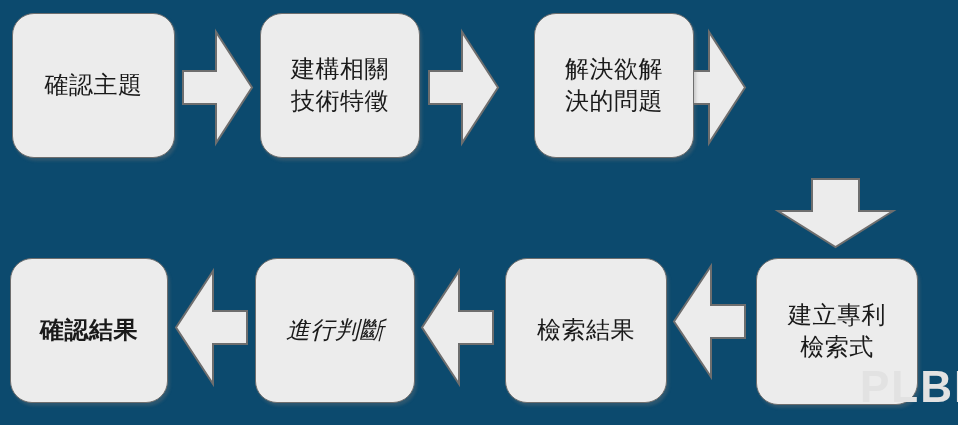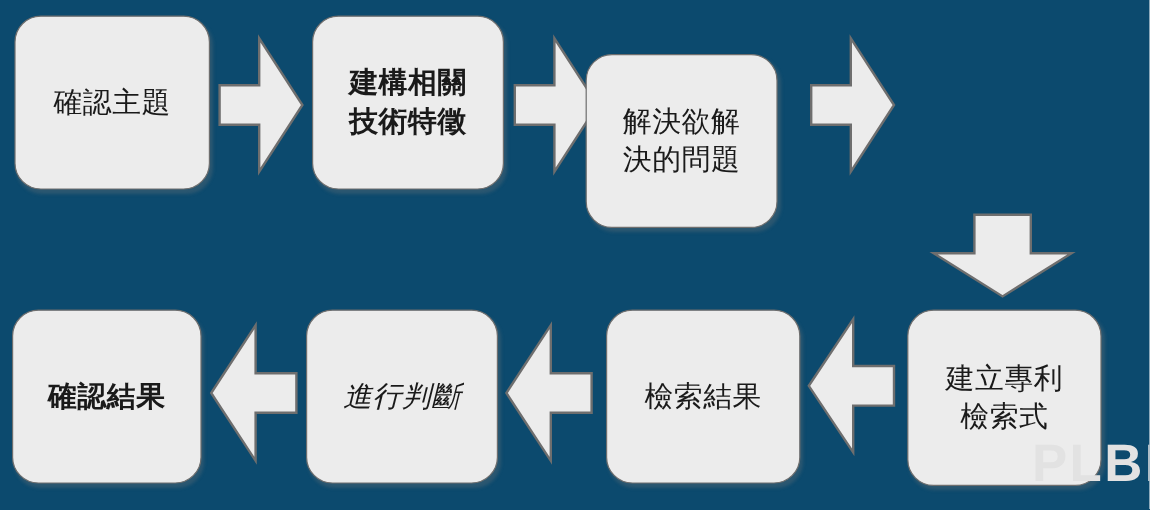--- a/index.html
+++ b/index.html
@@ -63,24 +63,24 @@
     user-select: none;
   }
 </style>
 </head>
 <body>
 
 <div id="canvas">
 
   <div class="node" style="left:12px; top:13px; width:163px; height:145px;">確認主題</div>
 
-  <div class="node" style="left:260px; top:13px; width:160px; height:145px;font-weight:bold;">建構相關
+  <div class="node" style="left:260px; top:13px; width:160px; height:145px;">建構相關
 技術特徵</div>
 
-  <div class="node" style="left:488px; top:13px; width:160px; height:145px;margin-top:32px;">解決欲解
+  <div class="node" style="left:534px; top:13px; width:160px; height:145px;">解決欲解
 決的問題</div>
 
 
   <div class="node" style="left:505px; top:258px; width:162px; height:145px;">檢索結果</div>
 
   <div class="node" style="left:756px; top:258px; width:162px; height:147px;">建立專利
 檢索式</div>
 
   <div class="node" style="left:255px; top:258px; width:160px; height:145px;font-style:italic;">進行判斷</div>
 

